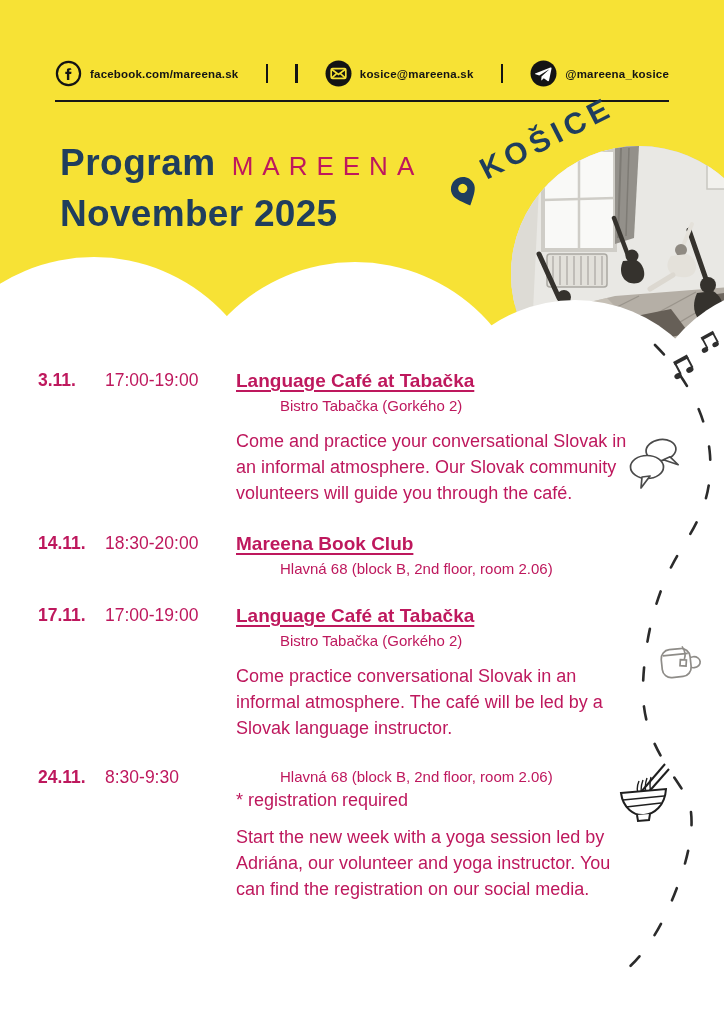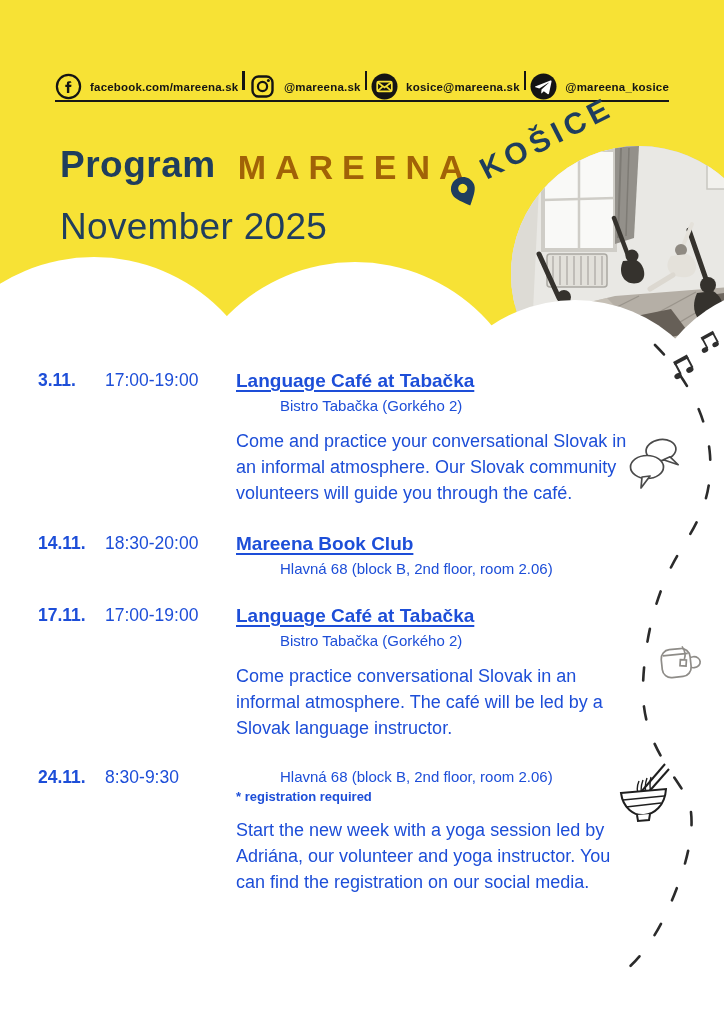--- a/index.html
+++ b/index.html
@@ -3,56 +3,56 @@
 <meta charset="utf-8">
 <style>
   html,body{margin:0;padding:0;background:#ffffff;}
   body{width:724px;height:1024px;overflow:hidden;font-family:"Liberation Sans",sans-serif;}
   .page{position:relative;width:724px;height:1024px;background:#fff;overflow:hidden;}
 
   
   .yellow-band{position:absolute;left:0;top:0;width:724px;height:345px;background:#F7E235;z-index:1;}
 
   .contact-bar{position:absolute;left:55px;top:60px;width:614px;display:flex;align-items:center;justify-content:space-between;z-index:2;}
-  .contact{display:flex;align-items:center;gap:8px;color:#141414;font-size:11.5px;font-weight:700;letter-spacing:.2px;white-space:nowrap;margin-top:13px;}
+  .contact{display:flex;align-items:center;gap:8px;color:#141414;font-size:11.5px;font-weight:700;letter-spacing:.2px;white-space:nowrap;}
   .contact svg{display:block;}
   .sep{width:2.5px;height:19px;background:#141414;}
   .contact-rule{position:absolute;left:55px;top:100px;width:614px;height:2px;background:#171717;z-index:2;}
 
   .title-block{position:absolute;left:60px;top:142px;z-index:2;color:#203E5D;}
-  .title-row{display:flex;align-items:center;gap:22px;}
+  .title-row{display:flex;align-items:center;gap:16px;}
   .program-word{font-size:37px;font-weight:700;letter-spacing:.5px;}
-  .brand-word{font-size:34px;font-weight:700;letter-spacing:9px;color:#a16207;padding-top:6px;}
-  .month-word{font-size:37px;font-weight:400;margin-top:19px;letter-spacing:.3px;}
+  .brand-word{font-size:26px;font-weight:400;letter-spacing:9px;color:#be185d;padding-top:6px;}
+  .month-word{font-size:37px;font-weight:700;margin-top:9px;letter-spacing:.3px;}
 
   .kosice{position:absolute;left:482px;top:154px;z-index:2;font-size:30px;font-weight:700;letter-spacing:5px;color:#1F3D5E;transform:rotate(-27deg);transform-origin:left center;white-space:nowrap;}
   .pin{position:absolute;left:452px;top:176px;z-index:2;transform:rotate(-24deg);}
 
   
   .photo{position:absolute;left:511px;top:146px;width:256px;height:256px;border-radius:50%;overflow:hidden;z-index:2;background:#cfccc6;}
   .photo svg{display:block;}
 
   
   .sc{position:absolute;background:#fff;border-radius:50%;z-index:3;}
   .sc1{left:-85px;top:257px;width:358px;height:358px;}
   .sc2{left:176px;top:262px;width:358px;height:358px;}
   .sc3{left:425px;top:300px;width:300px;height:300px;}
   .sc4{left:640px;top:285px;width:300px;height:300px;}
 
   
   .decor{position:absolute;left:585px;top:330px;width:139px;height:680px;z-index:4;pointer-events:none;}
 
   
-  .content{position:absolute;left:0;top:370px;width:585px;z-index:5;color:#1d4ed8;}
+  .content{position:absolute;left:0;top:370px;width:585px;z-index:5;color:#be185d;}
   .event{display:grid;grid-template-columns:67px 131px 412px;padding-left:38px;margin-bottom:26px;}
   .ev-date{font-size:17.5px;font-weight:700;}
   .ev-time{font-size:17.5px;font-weight:400;}
   .ev-title{font-size:19px;font-weight:700;text-decoration:underline;text-underline-offset:3px;text-decoration-thickness:1.5px;margin-bottom:4px;}
   .ev-loc{font-size:15px;line-height:1.35;margin-left:44px;}
-  .ev-note{font-size:13px;line-height:1.35;font-weight:bold;}
+  .ev-note{font-size:18px;line-height:1.35;}
   .ev-note:empty{display:none;}
   .ev-desc{font-size:18px;line-height:1.45;margin-top:12px;max-width:406px;}
 </style>
 </head>
 <body>
 
 <div class="page">
 
   <div class="yellow-band"></div>
 
@@ -60,30 +60,20 @@
     <div class="contact">
       <span>
         <svg width="27" height="27" viewBox="0 0 27 27">
             <circle cx="13.5" cy="13.5" r="11.6" fill="none" stroke="#141414" stroke-width="2.2"></circle>
             <path d="M15.8 8.2h-1.9c-1.3 0-2 .7-2 2v1.6h-1.6v2.3h1.6v6h2.4v-6h1.9l.3-2.3h-2.2v-1.2c0-.5.2-.8.8-.8h1.4z" fill="#141414"></path>
           </svg>
       </span>
       <span>facebook.com/mareena.sk</span>
     </div>
     <div class="sep"></div>
-    <div class="contact">
-      <span>
-        <svg width="27" height="27" viewBox="0 0 27 27">
-            <rect x="3.5" y="3.5" width="20" height="20" rx="6" fill="none" stroke="#141414" stroke-width="2.4"></rect>
-            <circle cx="13.5" cy="13.5" r="4.6" fill="none" stroke="#141414" stroke-width="2.2"></circle>
-            <circle cx="19.4" cy="7.6" r="1.5" fill="#141414"></circle>
-          </svg>
-      </span>
-      <span>@mareena.sk</span>
-    </div>
     <div class="sep"></div>
     <div class="contact">
       <span>
         <svg width="27" height="27" viewBox="0 0 27 27">
             <circle cx="13.5" cy="13.5" r="13" fill="#141414"></circle>
             <rect x="6.2" y="8.6" width="14.6" height="9.8" rx="1.4" fill="none" stroke="#F7E235" stroke-width="1.7"></rect>
             <path d="M6.6 9.2l6.9 5.2 6.9-5.2M6.8 17.8l5-4.4M20.2 17.8l-5-4.4" fill="none" stroke="#F7E235" stroke-width="1.7"></path>
           </svg>
       </span>
       <span>kosice@mareena.sk</span>

